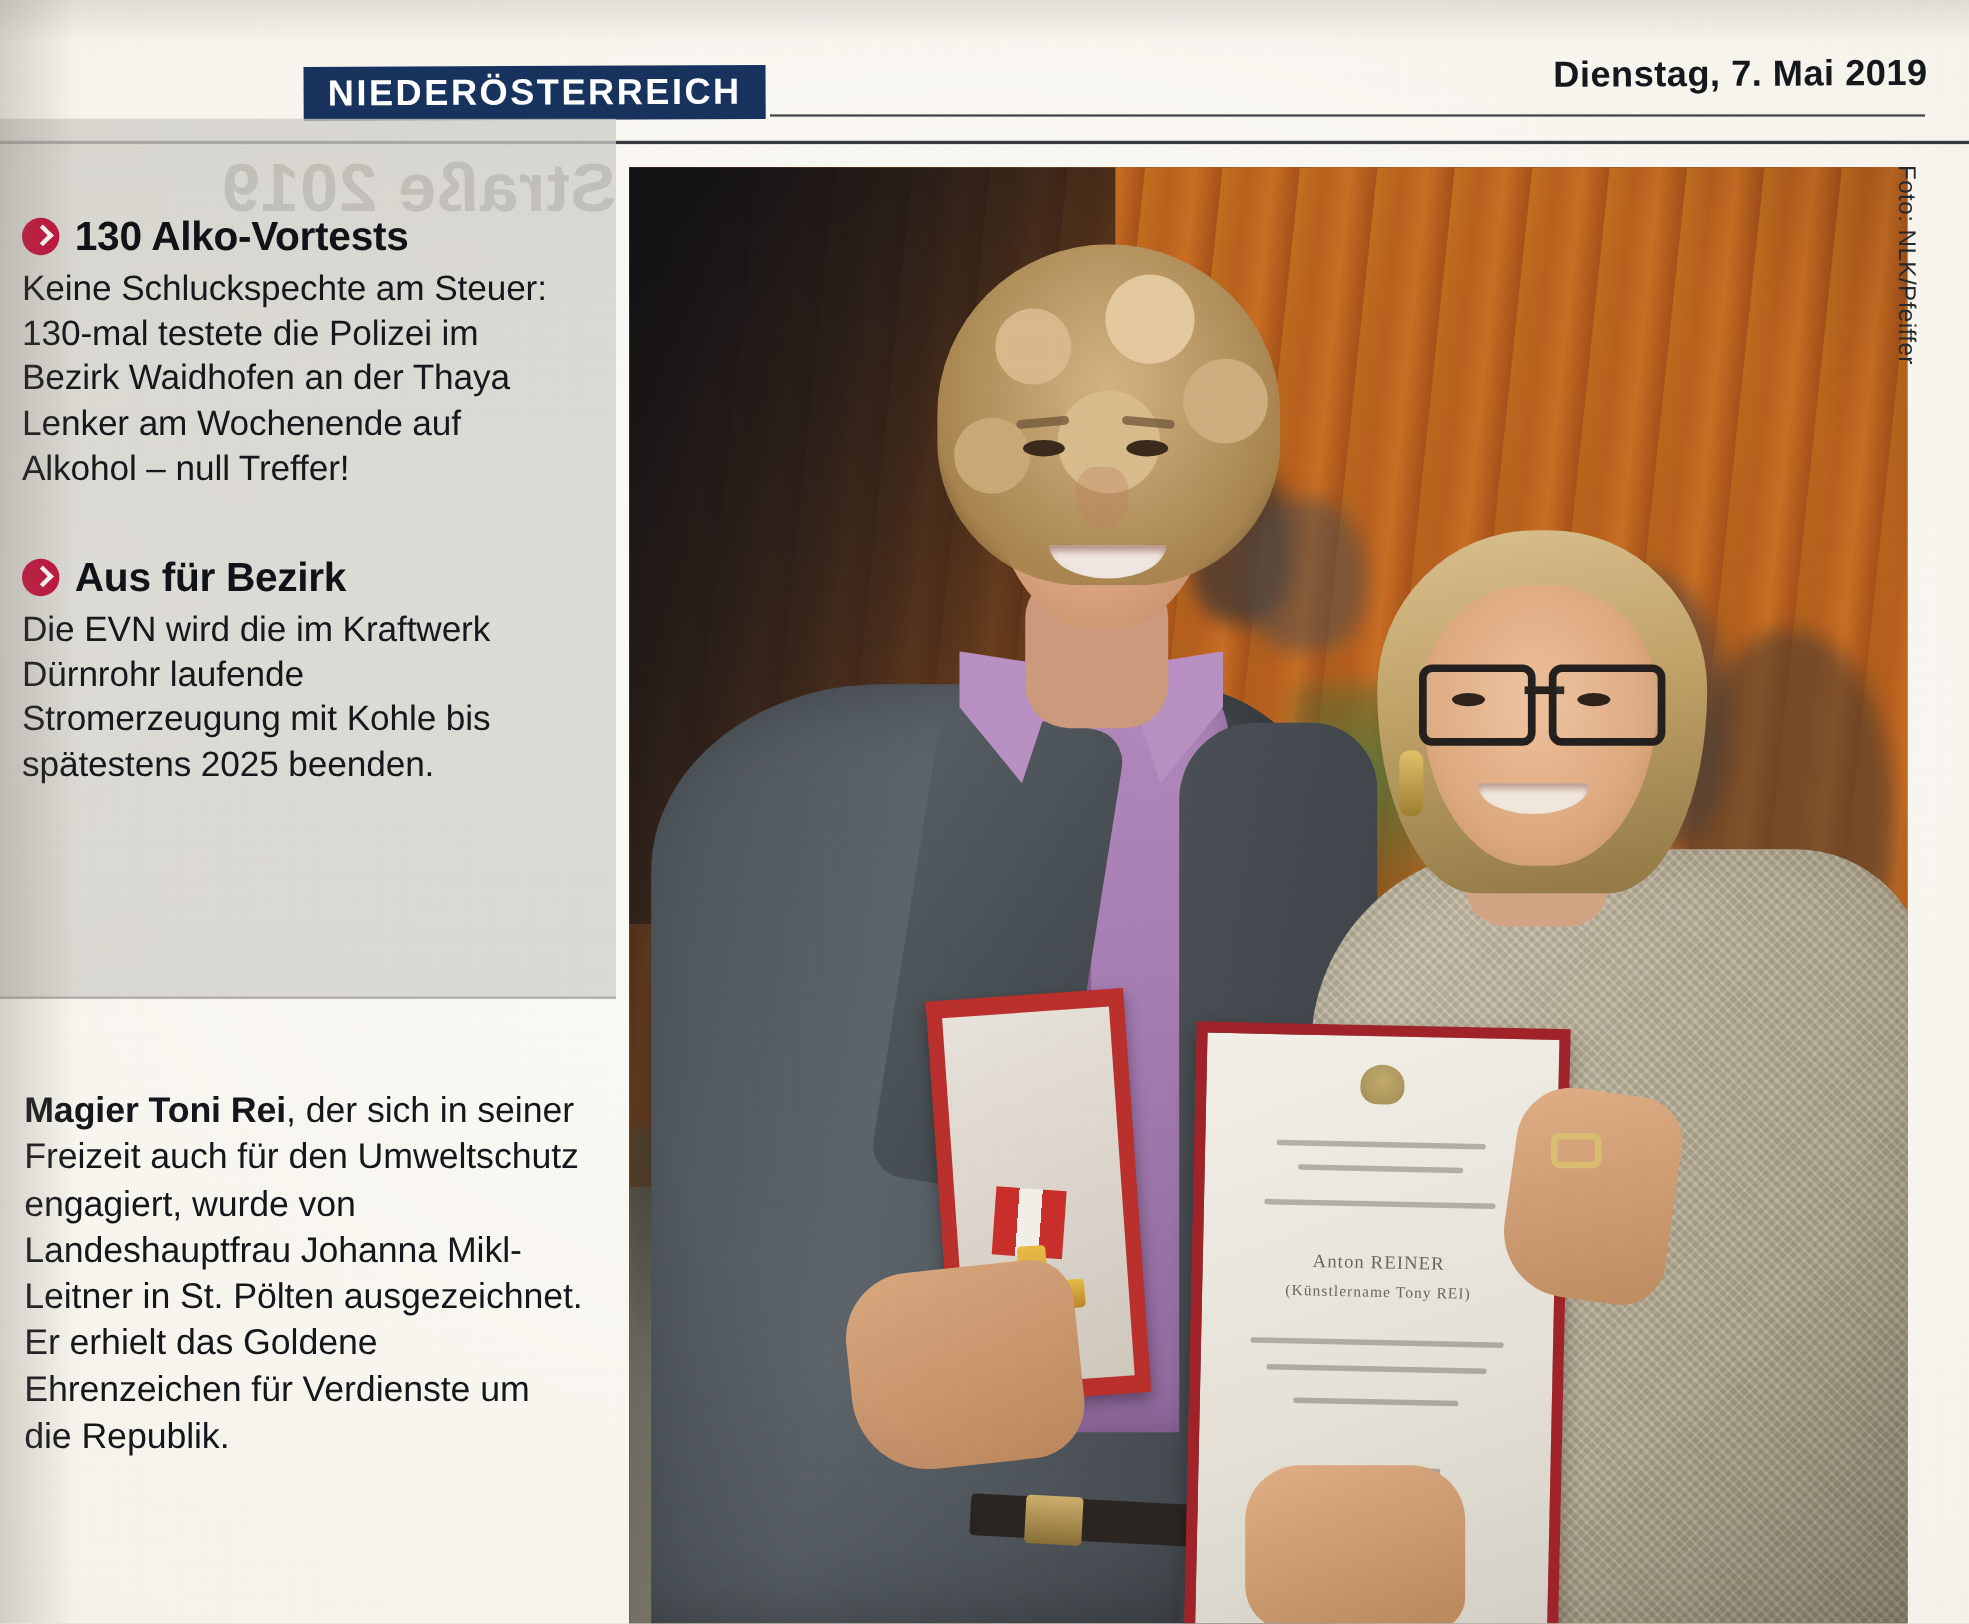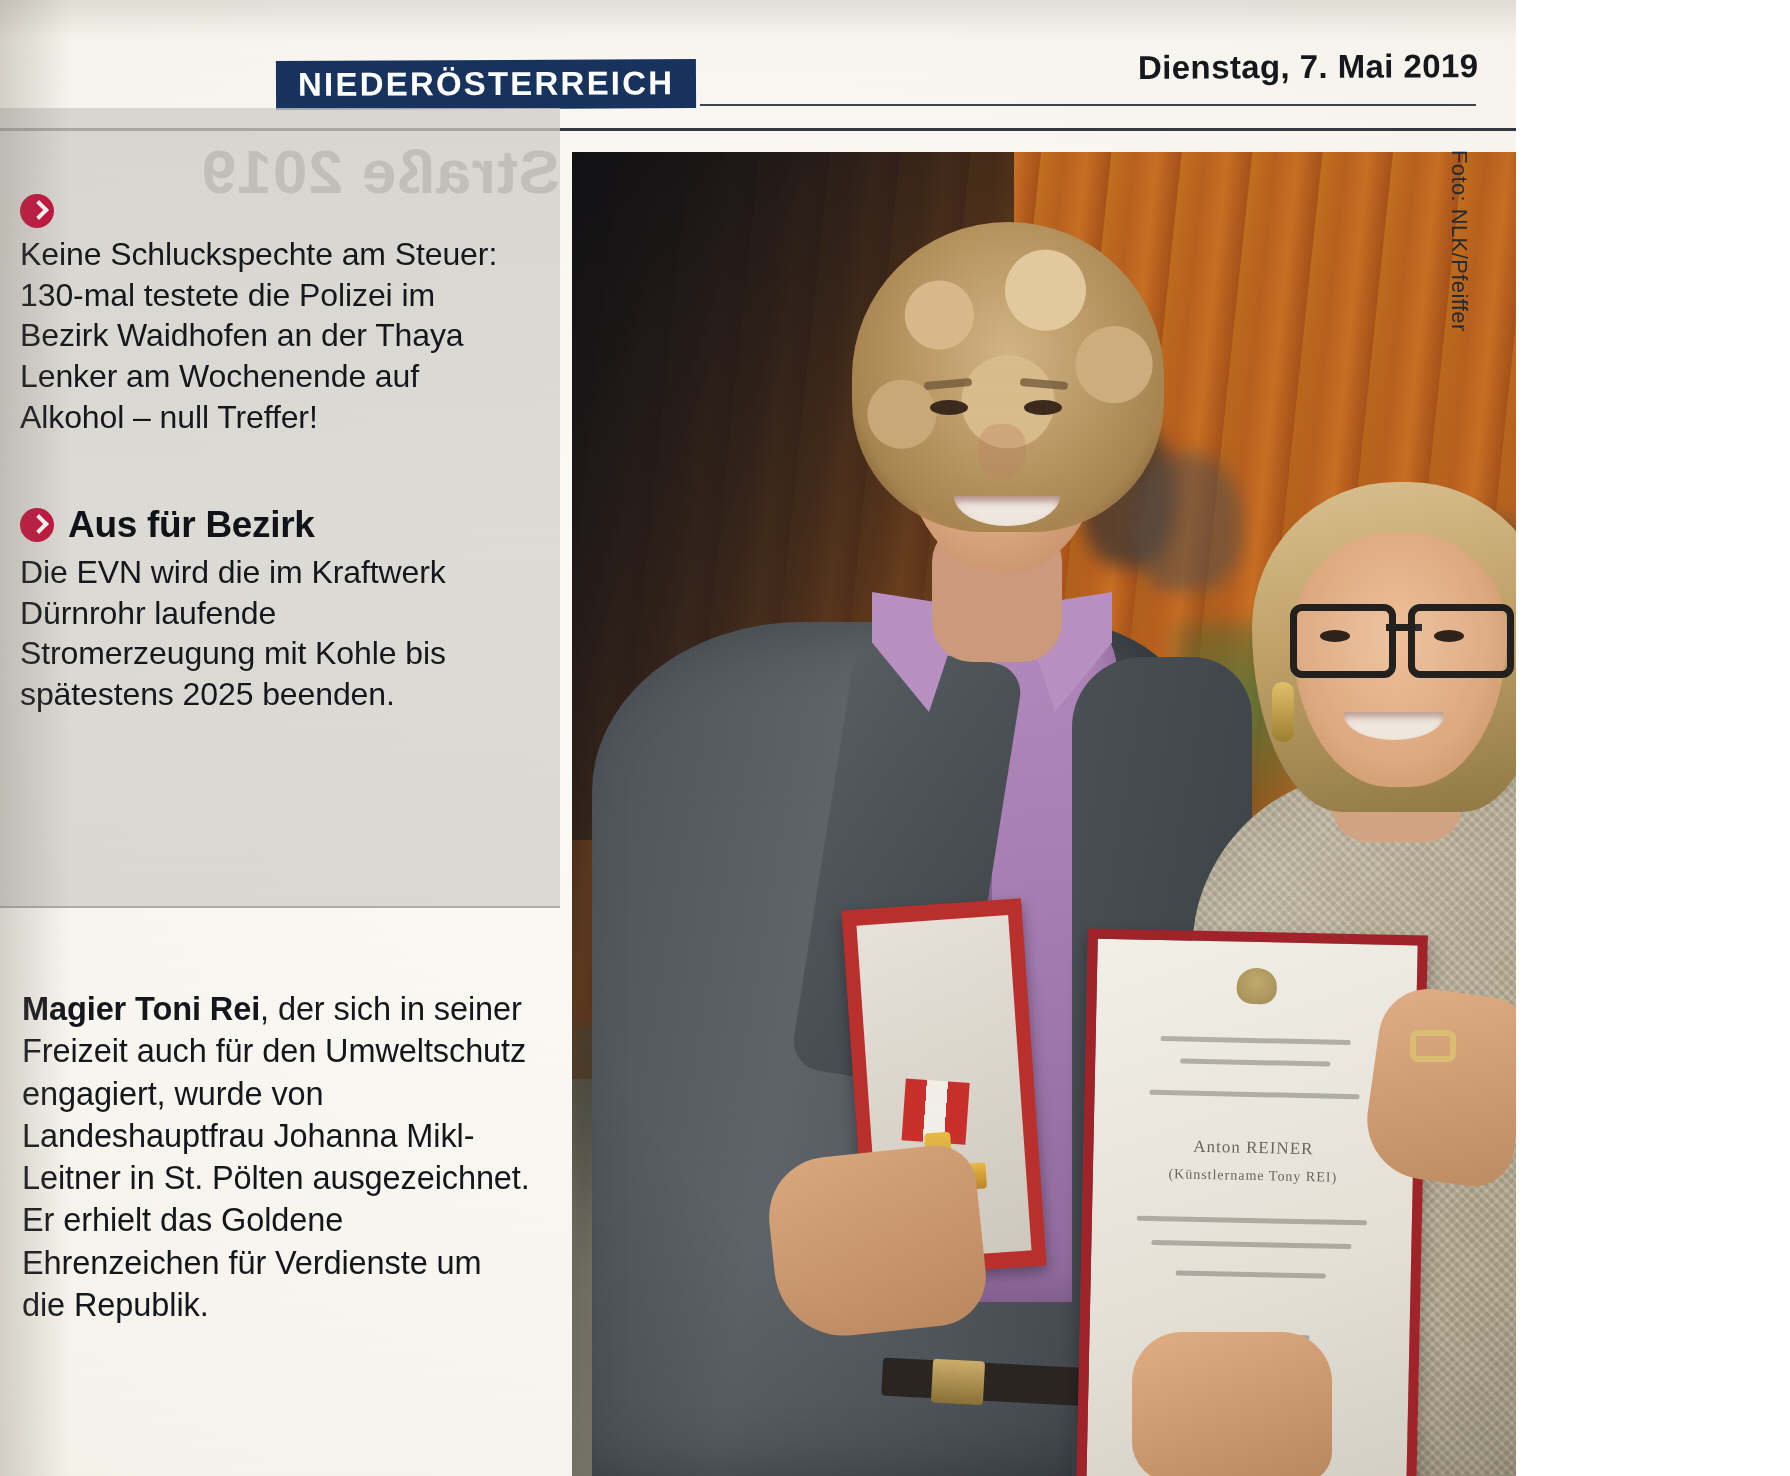--- a/index.html
+++ b/index.html
@@ -10,21 +10,21 @@
   body {
     width: 1790px;
     height: 1476px;
     overflow: hidden;
     font-family: "Liberation Sans", sans-serif;
   }
 
   
   .page {
     position: relative;
-    width: 1516px;
+    width: 1790px;
     height: 1476px;
     background:
       radial-gradient(ellipse 120% 110% at 50% 45%, #fdfcf8 0%, #f6f3ec 60%, #e9e4da 100%);
     overflow: hidden;
   }
   .paper-noise {
     position: absolute;
     inset: 0;
     pointer-events: none;
     background:
@@ -700,20 +700,21 @@
 
   <div class="left-col">
 
     <div class="grey-panel">
       <div class="ghost-text">Straße  2019</div>
     </div>
 
     <div class="bullet-item one">
       <div class="bullet-head">
         <span class="bullet-dot"></span>
+        <span class="bullet-title">130 Alko-Vortests</span>
       </div>
       <div class="bullet-body">Keine Schluckspechte am Steuer: 130-mal testete die Polizei im Bezirk Waidhofen an der Thaya Lenker am Wochenende auf Alkohol – null Treffer!</div>
     </div>
 
     <div class="bullet-item two">
       <div class="bullet-head">
         <span class="bullet-dot"></span>
         <span class="bullet-title">Aus für Bezirk</span>
       </div>
       <div class="bullet-body">Die EVN wird die im Kraftwerk Dürnrohr laufende Stromerzeugung mit Kohle bis spätestens 2025 beenden.</div>

